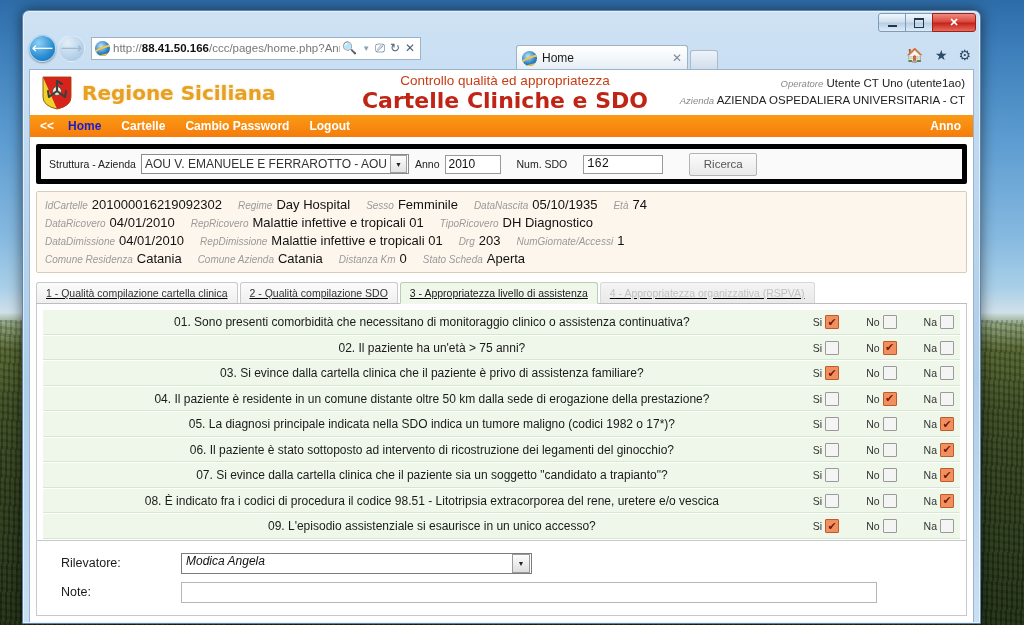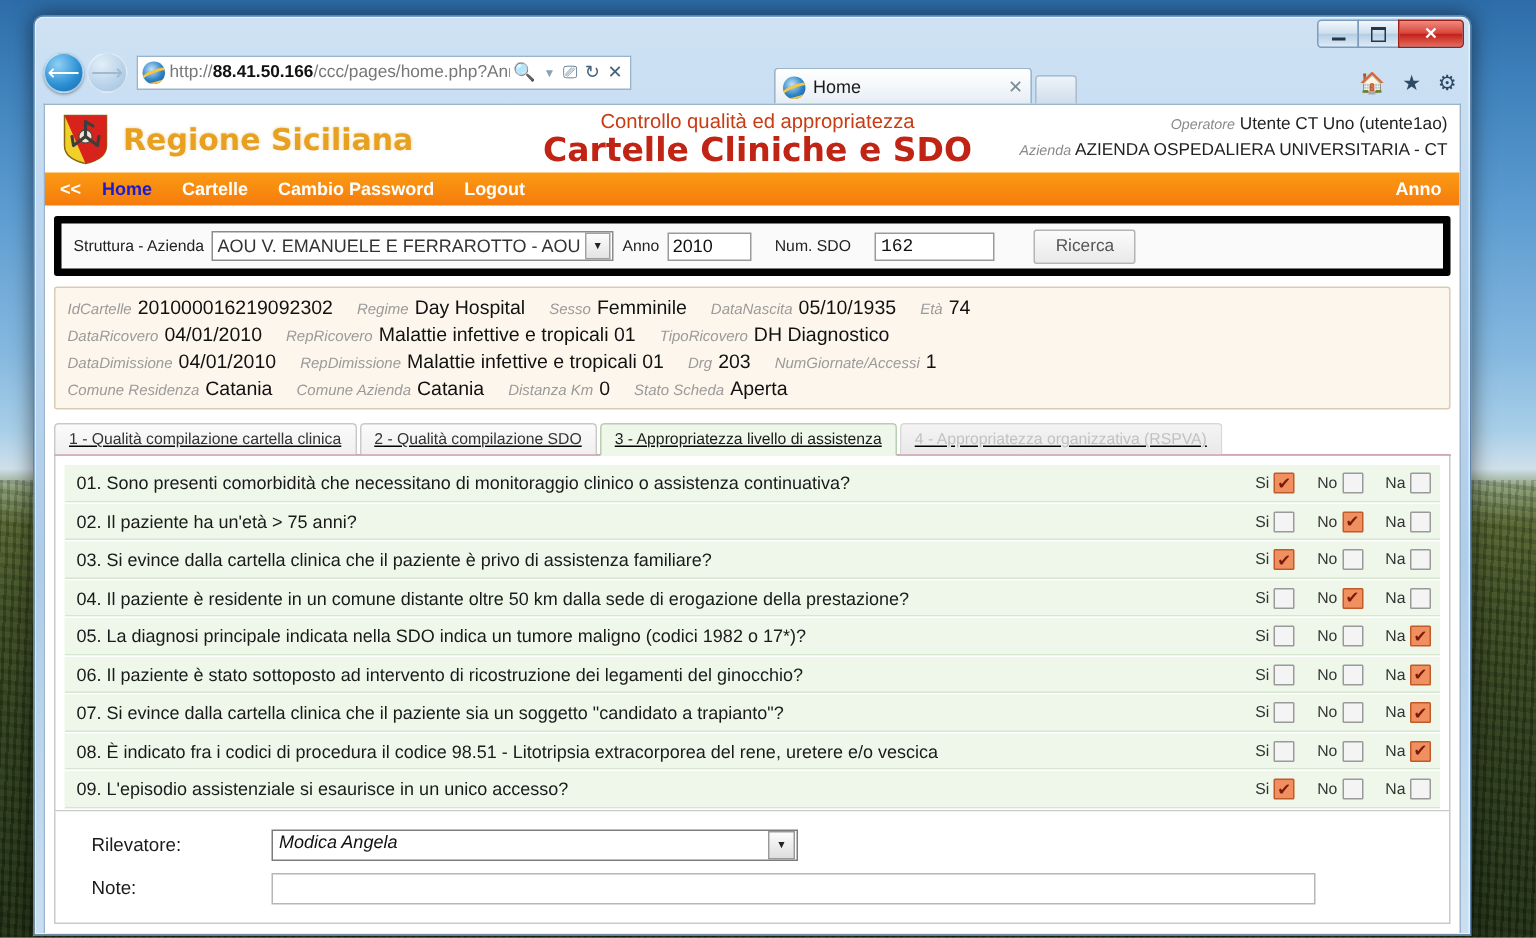--- a/index.html
+++ b/index.html
@@ -225,29 +225,30 @@
   .ftab.sel{
     background:#eef7ea;color:#1a1a1a;border-color:#b9cdb2;
     border-bottom:1px solid #eef7ea;margin-bottom:-1px;z-index:3;
   }
   .ftab.dis{color:#c2c2c2;background:linear-gradient(to bottom,#f4f4f4,#e9e9e9);border-color:#d8d8d8;}
 
   
   #qpanel{
     margin:0 6px;border:1px solid #c9c9c9;border-top:none;background:#fff;
     padding:6px 6px 0 6px;
+    text-align:center;
   }
   .qrow{
     height:24.5px;display:flex;align-items:center;
     background:#eef7ea;border-bottom:1px solid #ffffff;
     box-shadow:inset 0 -1px 0 #d6e6cf;
     padding:0 6px 0 8px;
   }
   .qtext{flex:1;font-size:12px;color:#1a1a1a;white-space:nowrap;overflow:hidden;}
-  .opts{display:flex;align-items:center;gap:15px;flex:none;}
+  .opts{display:flex;align-items:center;gap:27px;flex:none;}
   .opt{display:flex;align-items:center;font-size:10.5px;color:#333;}
   .opt .ol{margin-right:3px;}
   .cb{
     width:12px;height:12px;border:1px solid #9a9a9a;background:#f4f4f4;
     display:flex;align-items:center;justify-content:center;
     border-radius:1px;
   }
   .cb.on{
     background:#f09060;border-color:#c05a28;
     color:#7a1a08;font-size:11px;font-weight:bold;line-height:1;

